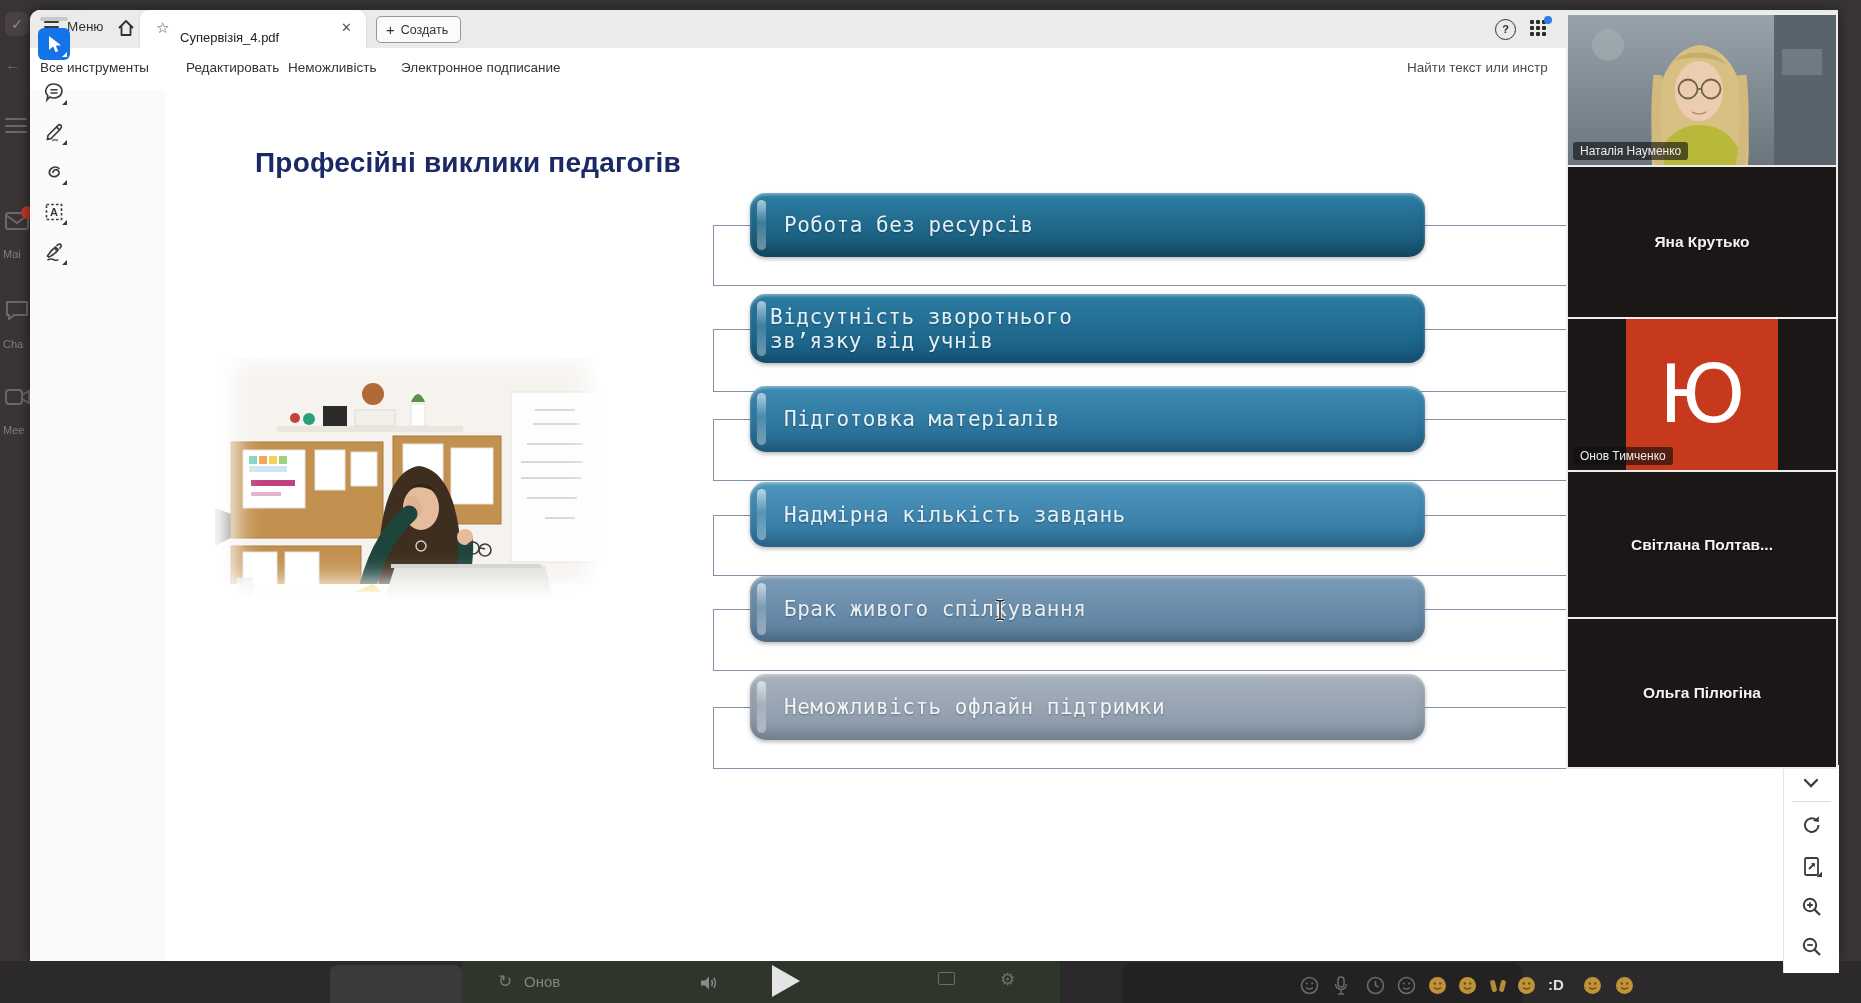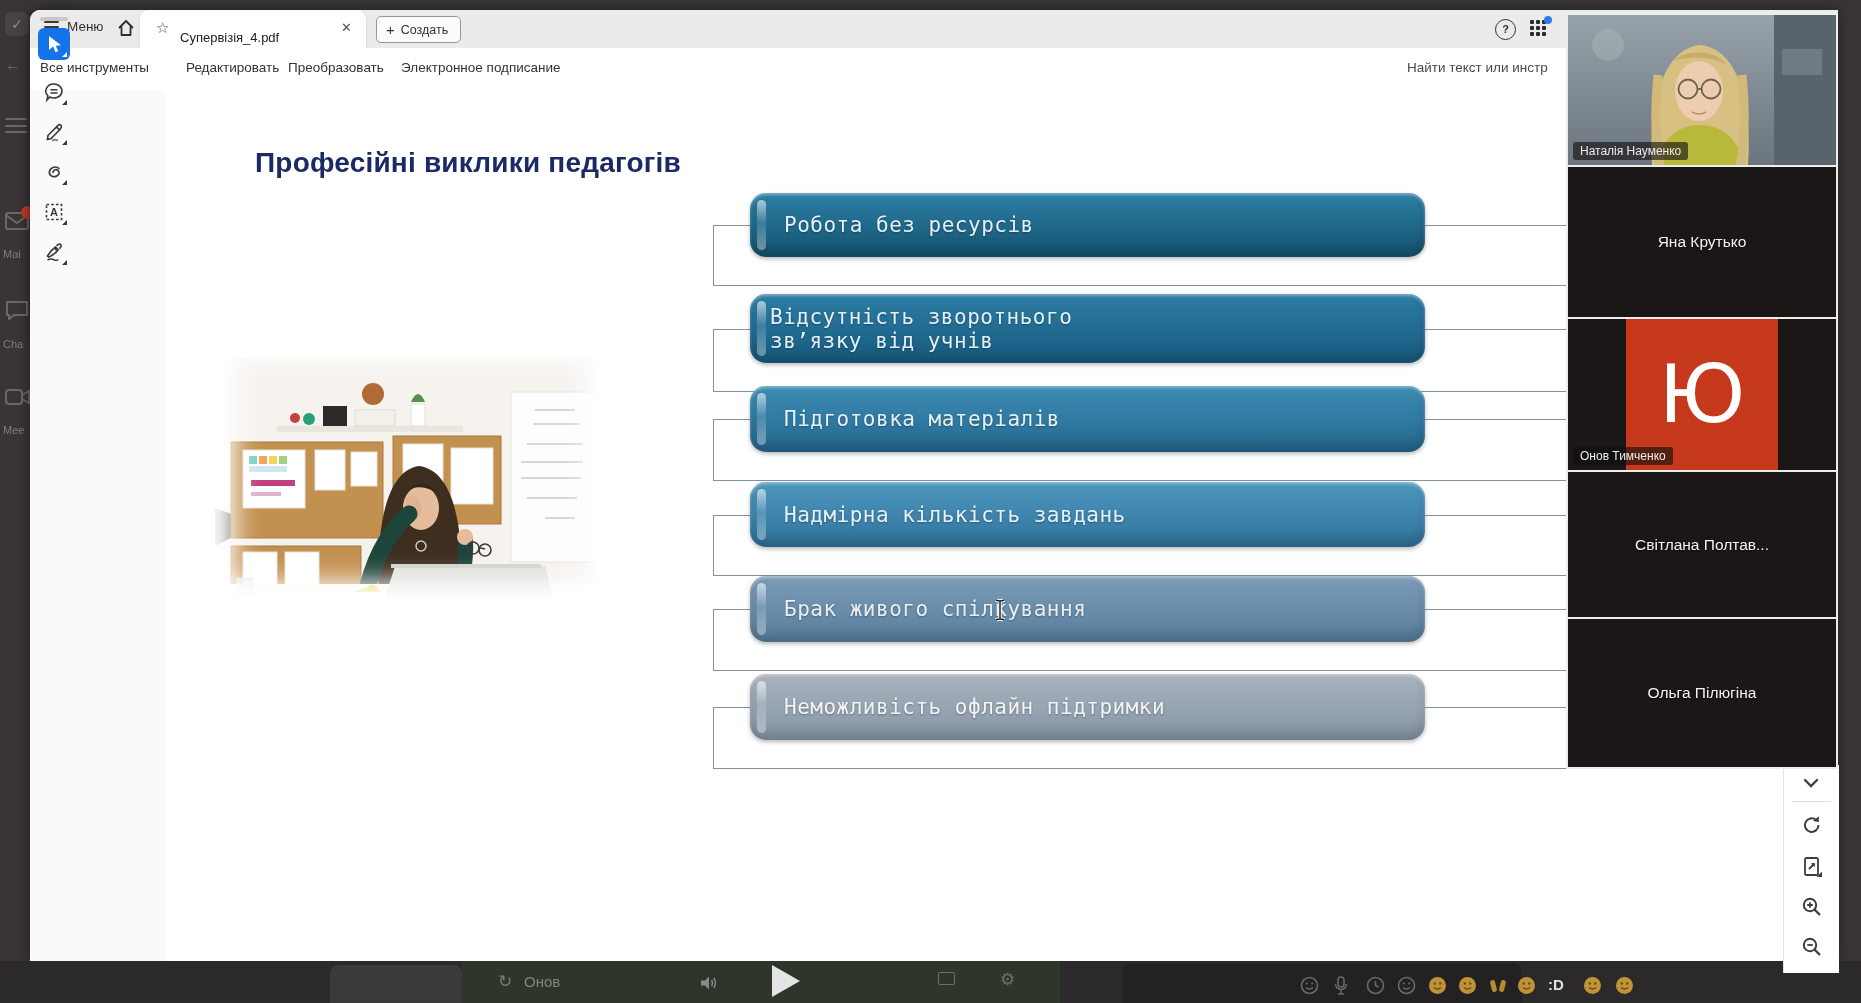--- a/index.html
+++ b/index.html
@@ -56,21 +56,21 @@
     font-family:"DejaVu Sans Mono","Liberation Mono",monospace;font-size:21px;letter-spacing:.5px;
     box-shadow:inset 0 2px 3px rgba(255,255,255,.38), inset 0 -8px 12px rgba(0,0,0,.16), 0 2px 4px rgba(0,0,0,.28);
     text-shadow:0 1px 2px rgba(0,0,0,.3);}
   .challenge-box:before{content:"";position:absolute;left:7px;top:7px;bottom:7px;width:9px;border-radius:8px;
     background:linear-gradient(180deg,rgba(255,255,255,.6),rgba(255,255,255,.12) 45%,rgba(255,255,255,.38));}
 
   
   #participants{left:1566px;top:13px;width:272px;background:#ededed;padding:2px;box-sizing:border-box;z-index:50;}
   .tile{position:relative;width:268px;background:#1b1717;margin-bottom:2px;overflow:hidden;}
   .tile:last-child{margin-bottom:0;}
-  .tile .center-name{position:absolute;left:0;top:0;width:100%;height:100%;display:flex;align-items:center;justify-content:center;color:#f3f3f3;font-size:15.5px;font-weight:normal;text-shadow:0 1px 2px rgba(0,0,0,.6);border-radius:20px;}
+  .tile .center-name{position:absolute;left:0;top:0;width:100%;height:100%;display:flex;align-items:center;justify-content:center;color:#f3f3f3;font-size:15.5px;font-weight:bold;text-shadow:0 1px 2px rgba(0,0,0,.6);border-radius:20px;}
   .name-badge{position:absolute;left:5px;bottom:5px;background:rgba(15,15,15,.62);color:#ececec;font-size:12px;padding:2px 7px;border-radius:3px;white-space:nowrap;}
   .avatar-block{position:absolute;left:58px;top:0;width:152px;height:100%;display:flex;align-items:center;justify-content:center;color:#fff;font-size:80px;font-family:"DejaVu Sans",sans-serif;}
 
   
   #right-rail{left:1783px;top:765px;width:55px;height:208px;background:#fff;border-left:1px solid #e4e4e4;z-index:40;}
   .rail-ic{position:absolute;left:16px;}
   #rail-div{position:absolute;left:8px;top:36px;width:39px;height:1px;background:#ddd;}
 
   
   #bottom-bar{left:0;top:961px;width:1861px;height:42px;background:#2b2929;z-index:30;}
@@ -166,21 +166,21 @@
           <i></i>
           <i></i>
           <i></i>
         </div>
       <div id="apps-dot"></div>
     </div>
 
     <div id="menu-bar">
       <span class="menu-item" style="left:10px;">Все инструменты</span>
       <span class="menu-item" style="left:156px;">Редактировать</span>
-      <span class="menu-item" style="left:258px;">Преобразовать</span>
+      <span class="menu-item" style="left:258px;">Неможливість</span>
       <span class="menu-item" style="left:371px;">Электронное подписание</span>
       <span id="search-text">Найти текст или инстр</span>
     </div>
 
     <div id="page-margin" class="abs"></div>
 
     <div id="pdf-page" class="abs">
       <h1 id="slide-title" style="color: rgb(27, 42, 102);">Професійні виклики педагогів</h1>
 
       <div id="photo-wrap">

